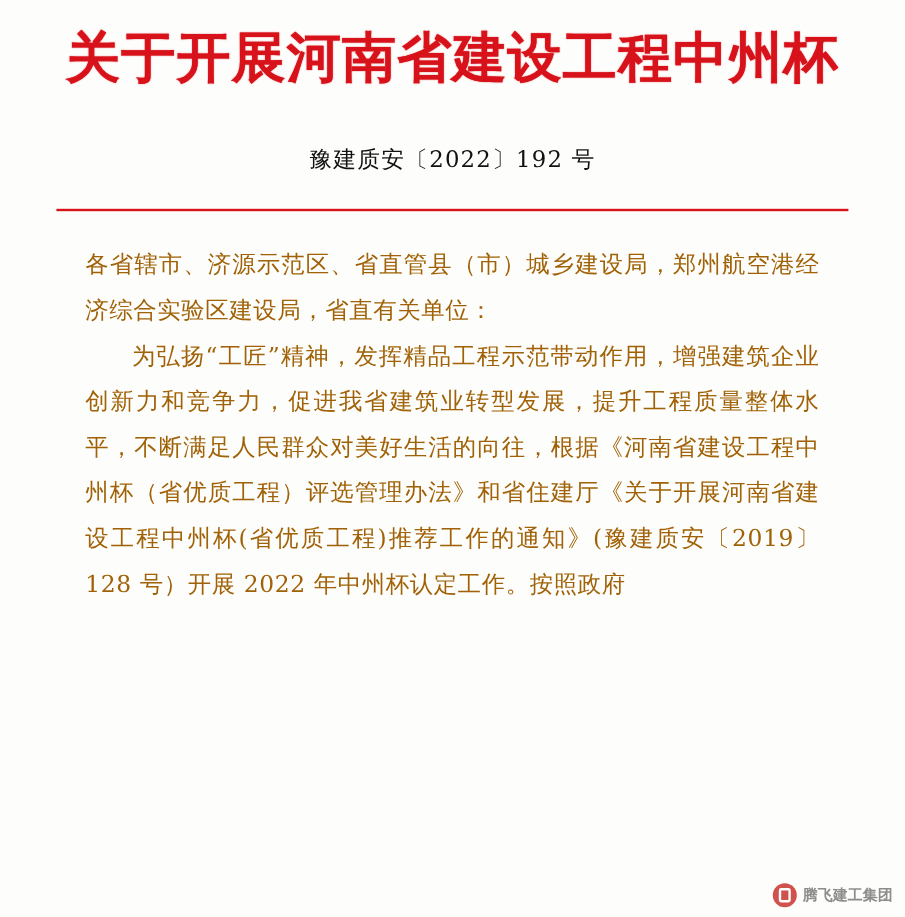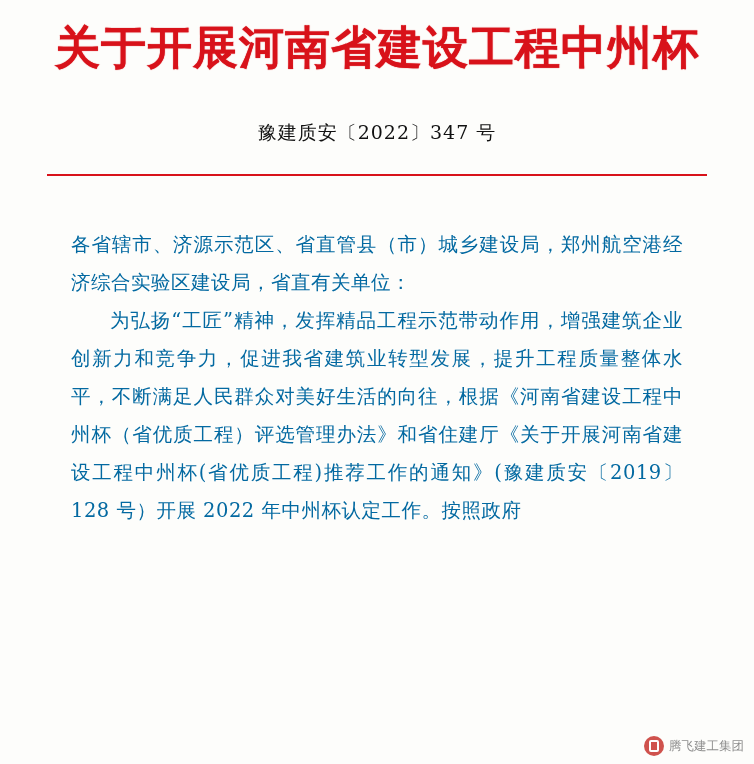--- a/index.html
+++ b/index.html
@@ -68,25 +68,25 @@
     line-height: 2.0;
     letter-spacing: 1px;
   }
   .heading-line {
     display: block;
     white-space: nowrap;
   }
 
   
   .body-text {
-    margin: 50px auto 0 auto;
+    margin: 26px auto 0 auto;
     width: 612px;
     font-size: 19.5px;
     line-height: 1.95;
-    color: #0369a1;
+    color: #a16207;
     text-align: justify;
     letter-spacing: 0.5px;
   }
   .body-text p {
     margin: 0;
     text-indent: 0;
   }
   .body-text p.indent {
     text-indent: 2em;
   }
@@ -118,32 +118,33 @@
     height: 12px;
     border: 2px solid #ffffff;
     border-radius: 2px;
     box-sizing: border-box;
   }
   .wm-text {
     font-size: 12.5px;
     color: #7a7a7a;
     font-family: "DejaVu Sans", "Liberation Sans", sans-serif;
     white-space: nowrap;
+    font-weight: bold;
   }
 </style>
 </head>
 <body>
 
 <div class="page">
 
   <div class="masthead">
     <div class="masthead-title">关于开展河南省建设工程中州杯</div>
   </div>
 
-  <div class="doc-number">豫建质安〔2022〕347 号</div>
+  <div class="doc-number">豫建质安〔2022〕192 号</div>
 
   <div class="red-rule"></div>
 
 
   <div class="body-text">
     <p>各省辖市、济源示范区、省直管县（市）城乡建设局，郑州航空港经济综合实验区建设局，省直有关单位：</p>
     <p class="indent">为弘扬“工匠”精神，发挥精品工程示范带动作用，增强建筑企业创新力和竞争力，促进我省建筑业转型发展，提升工程质量整体水平，不断满足人民群众对美好生活的向往，根据《河南省建设工程中州杯（省优质工程）评选管理办法》和省住建厅《关于开展河南省建设工程中州杯(省优质工程)推荐工作的通知》(豫建质安〔2019〕128 号）开展 2022 年中州杯认定工作。按照政府</p>
   </div>
 
   <div class="watermark">

